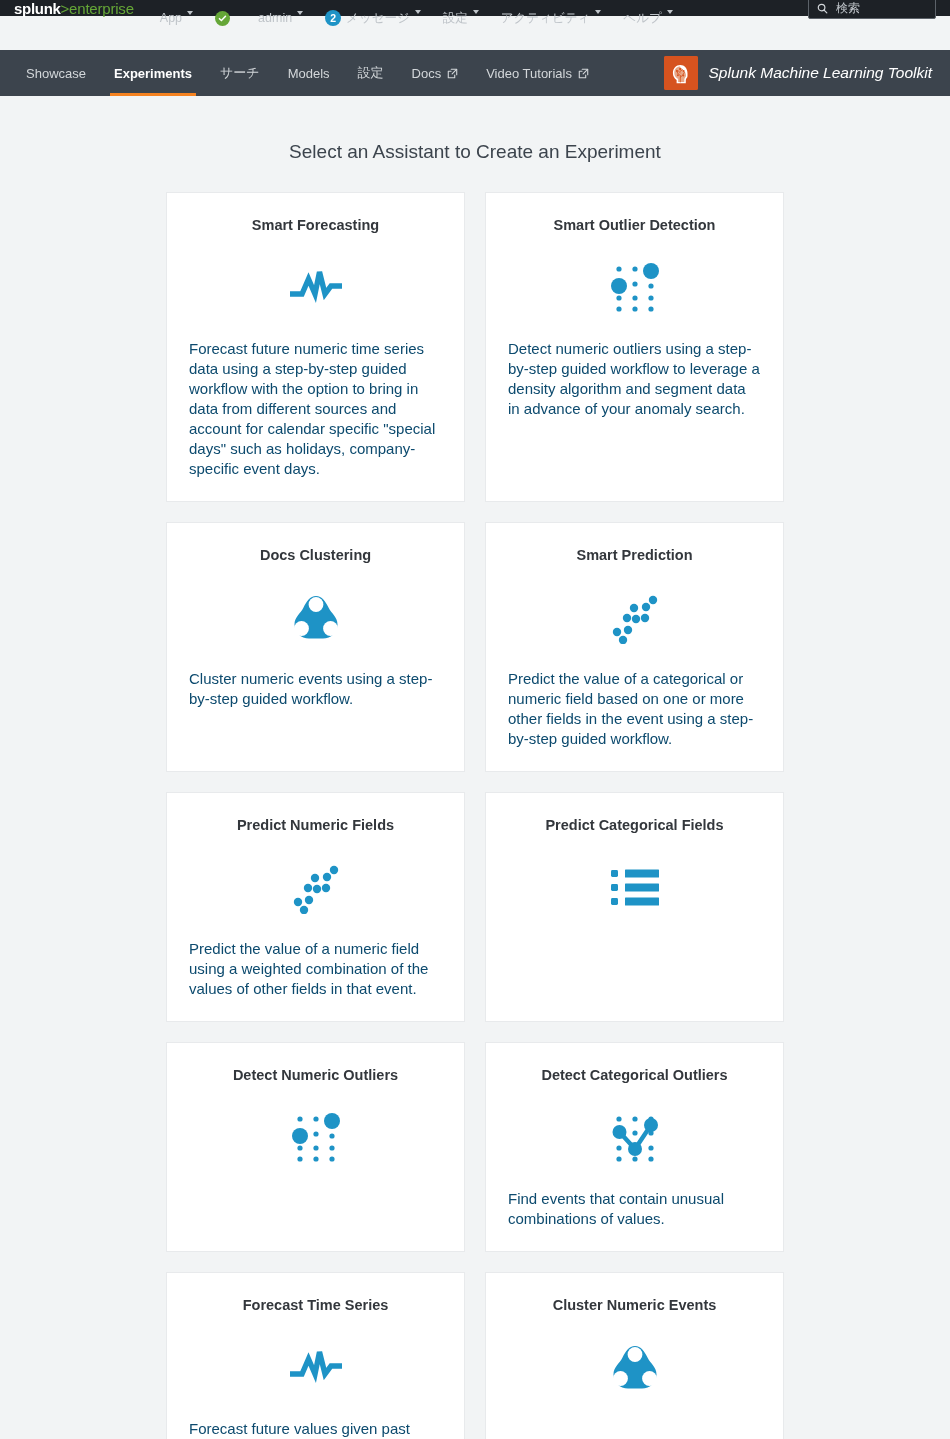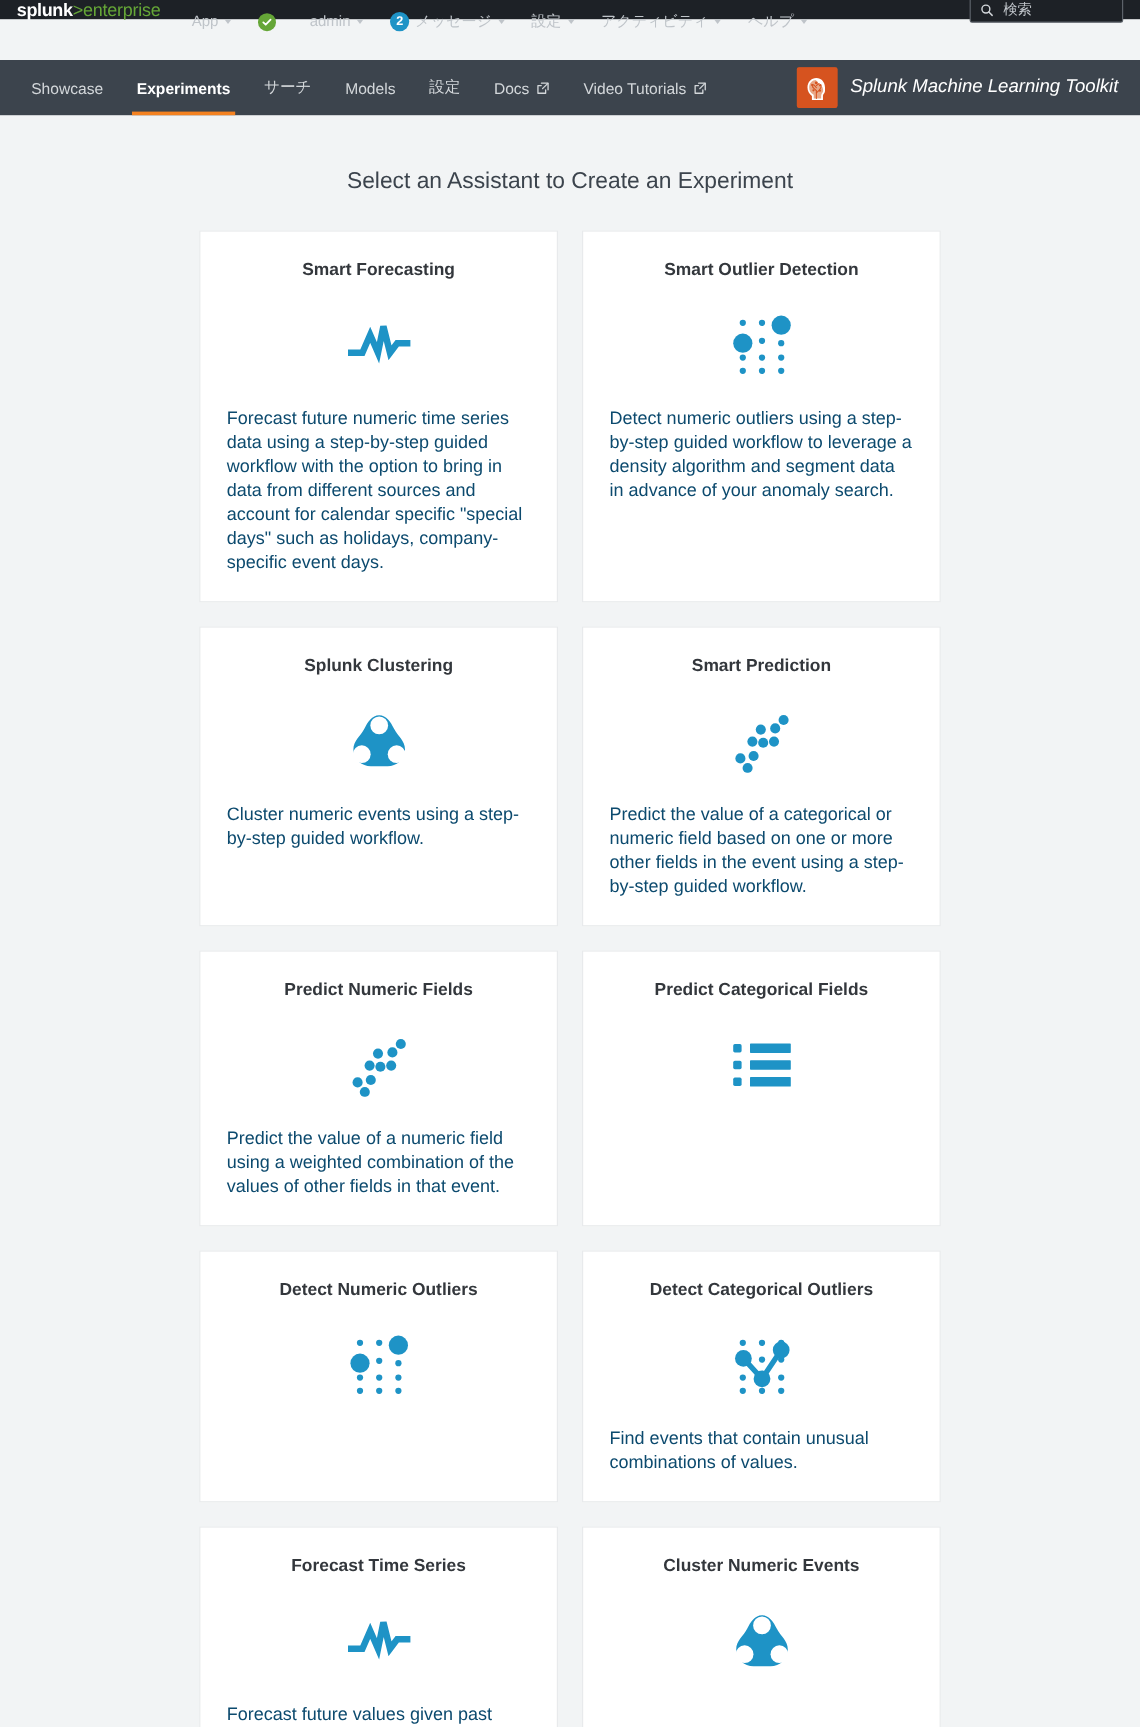--- a/index.html
+++ b/index.html
@@ -22,21 +22,21 @@
     padding: 0 14px;
     position: relative;
   }
   .logo { display: flex; align-items: baseline; margin-right: 26px; user-select: none; }
   .logo-splunk {
     color: #ffffff; font-weight: bold; font-size: 15px; letter-spacing: -0.3px;
   }
   .logo-ent { color: #65a637; font-size: 15px; letter-spacing: -0.2px; }
   .topitem {
     color: #bfc4c9; font-size: 12.5px; margin-right: 22px;
-    display: flex; align-items: center; white-space: nowrap; cursor: pointer; margin-top: 20px;
+    display: flex; white-space: nowrap; cursor: pointer; margin-top: 20px;
   }
   .caret {
     display: inline-block; width: 0; height: 0; margin-left: 5px;
     border-left: 3.5px solid transparent; border-right: 3.5px solid transparent;
     border-top: 4px solid #bfc4c9;
   }
   .health-dot {
     width: 15px; height: 15px; border-radius: 50%;
     background: #65a637; display: inline-flex; align-items: center;
     justify-content: center; margin-right: 6px; flex: none;
@@ -274,21 +274,21 @@
             <circle cx="9" cy="47" r="2.6"></circle>
             <circle cx="25" cy="47" r="2.6"></circle>
             <circle cx="41" cy="47" r="2.6"></circle>
           </g>
         </svg>
       </div>
       <div class="card-desc">Detect numeric outliers using a step-by-step guided workflow to leverage a density algorithm and segment data in advance of your anomaly search.</div>
     </div>
 
     <div class="card r2">
-      <div class="card-title">Splunk Clustering</div>
+      <div class="card-title">Docs Clustering</div>
       <div class="card-icon">
         <svg width="54" height="52" viewBox="0 0 54 52">
           <path d="M27 4
                    C33 4 36.5 9.5 39.5 15.5
                    C42.5 21.5 48.5 25 48.5 32.5
                    C48.5 40.5 42 46.5 34 46.5
                    H20
                    C12 46.5 5.5 40.5 5.5 32.5
                    C5.5 25 11.5 21.5 14.5 15.5
                    C17.5 9.5 21 4 27 4 Z" fill="#1e93c6"></path>

